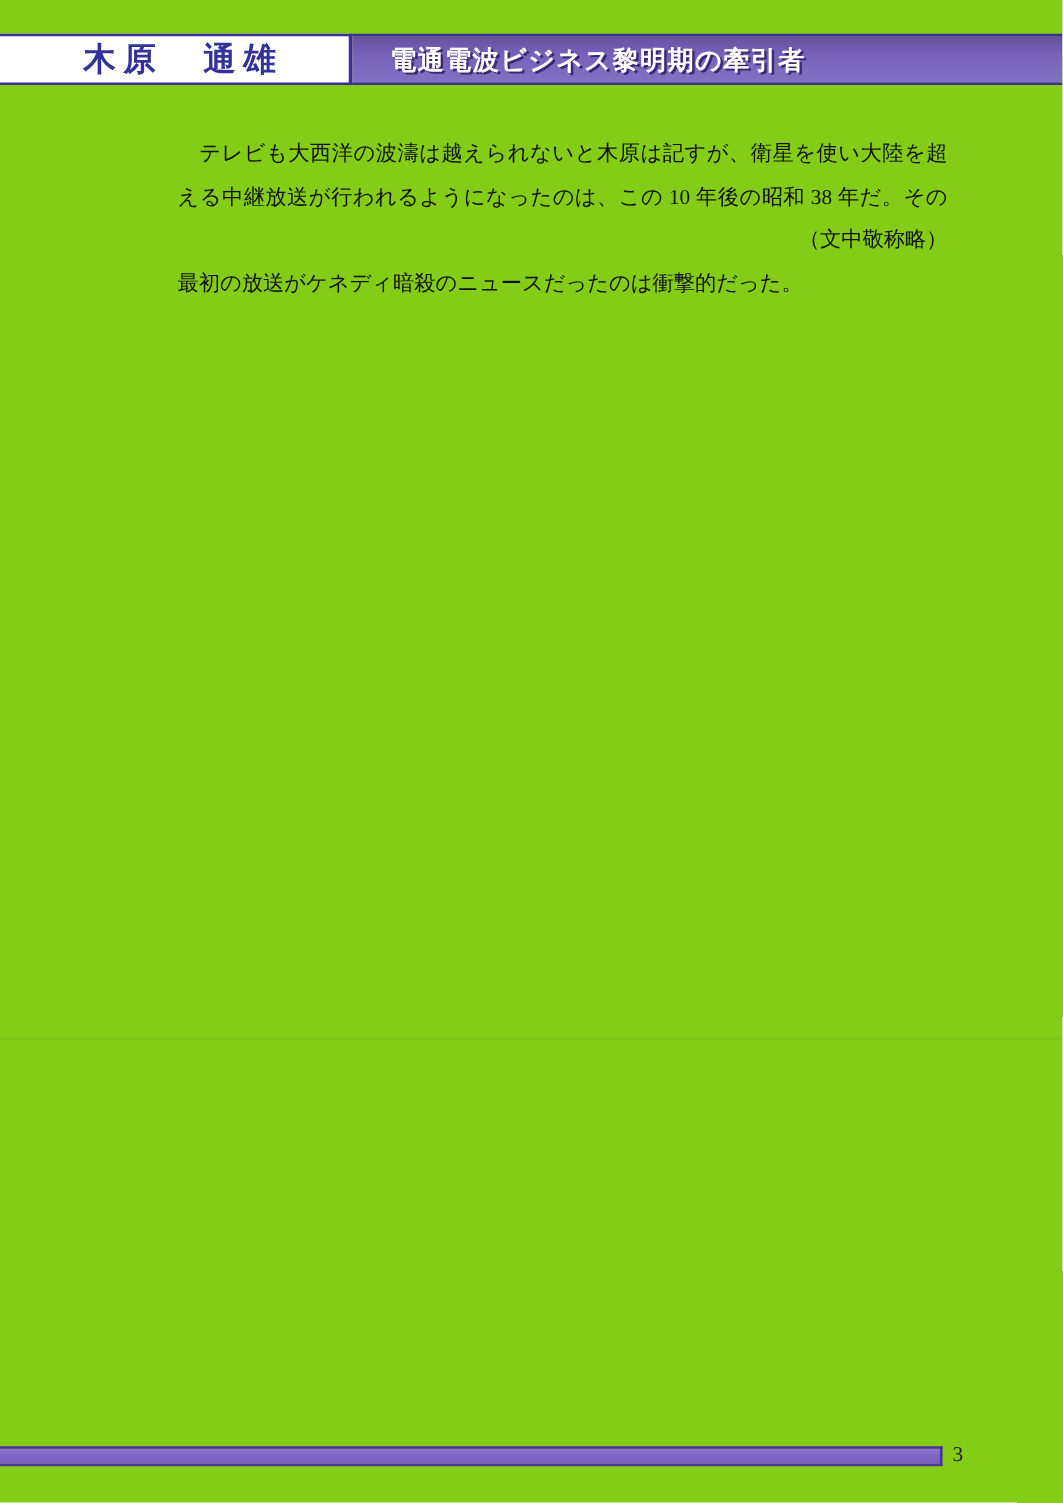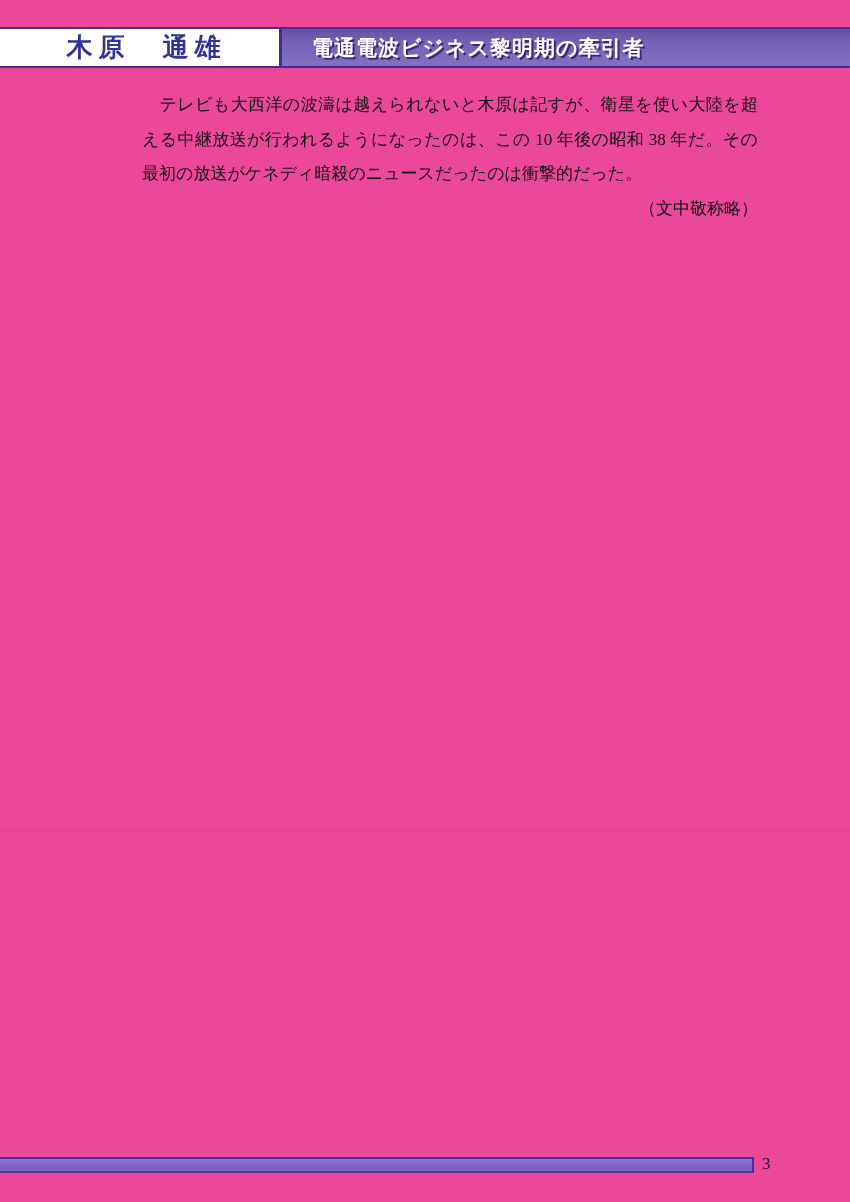--- a/index.html
+++ b/index.html
@@ -4,21 +4,21 @@
 <style>
   html, body {
     margin: 0;
     padding: 0;
     background: #ffffff;
   }
   .page {
     position: relative;
     width: 850px;
     height: 1202px;
-    background: #ec4899;
+    background: #84cc16;
     overflow: hidden;
     font-family: "Liberation Serif", serif;
   }
 
   
   .header-band {
     position: absolute;
     top: 27px;
     left: 0;
     width: 850px;
@@ -65,21 +65,21 @@
     letter-spacing: 1px;
     padding-left: 30px;
     white-space: nowrap;
     text-shadow: 2px 2px 0 #3a2876;
     text-align: right;
   }
 
   
   .body-block {
     position: absolute;
-    top: 88px;
+    top: 106px;
     left: 142px;
     width: 616px;
     font-size: 17px;
     line-height: 34.6px;
     color: #111111;
     font-family: "Liberation Serif", serif;
   }
   .body-line { white-space: pre-wrap; }
   .body-line.justify {
     text-align: justify;
@@ -131,22 +131,22 @@
       <span class="name-text">木原　通雄</span>
     </div>
     <div class="title-banner">
       <span class="title-text">電通電波ビジネス黎明期の牽引者</span>
     </div>
   </div>
 
   <div class="body-block">
     <div class="body-line justify">　テレビも大西洋の波濤は越えられないと木原は記すが、衛星を使い大陸を超</div>
     <div class="body-line justify">える中継放送が行われるようになったのは、この 10 年後の昭和 38 年だ。その</div>
+    <div class="body-line right">（文中敬称略）</div>
     <div class="body-line left">最初の放送がケネディ暗殺のニュースだったのは衝撃的だった。</div>
-    <div class="body-line right">（文中敬称略）</div>
   </div>
 
   <div class="scan-line"></div>
 
   <div class="footer-bar"></div>
   <div class="page-number">3</div>
 
 </div>
 
 </body></html>

